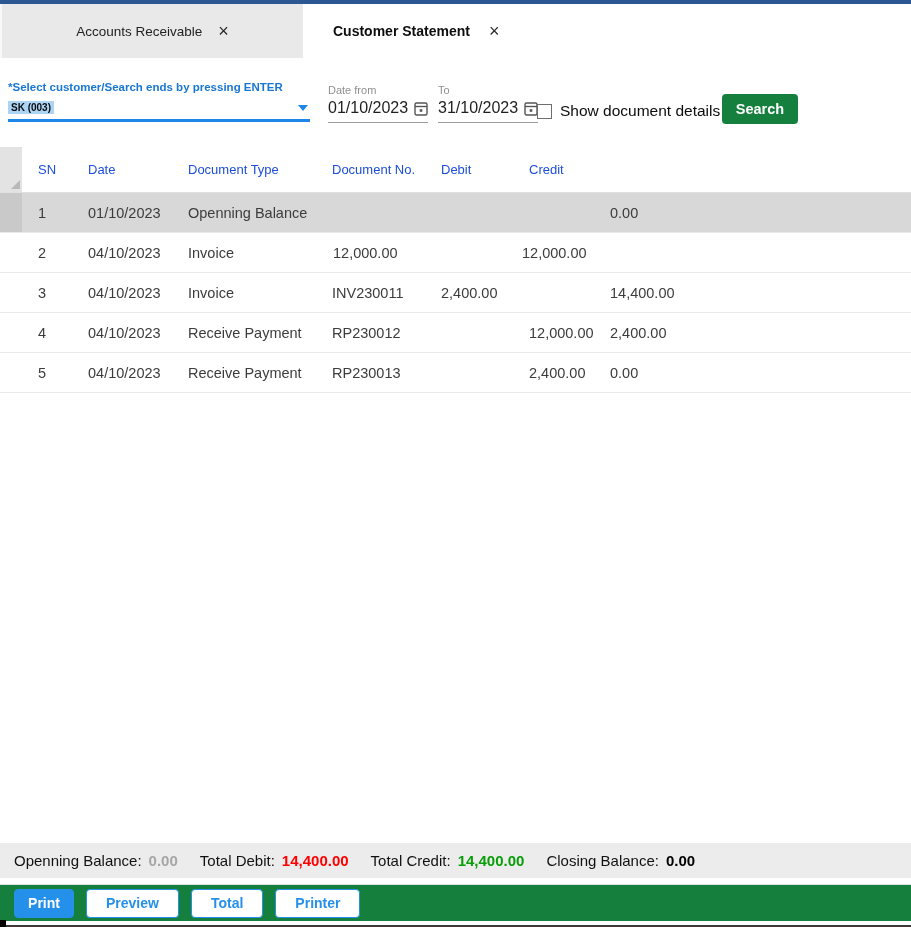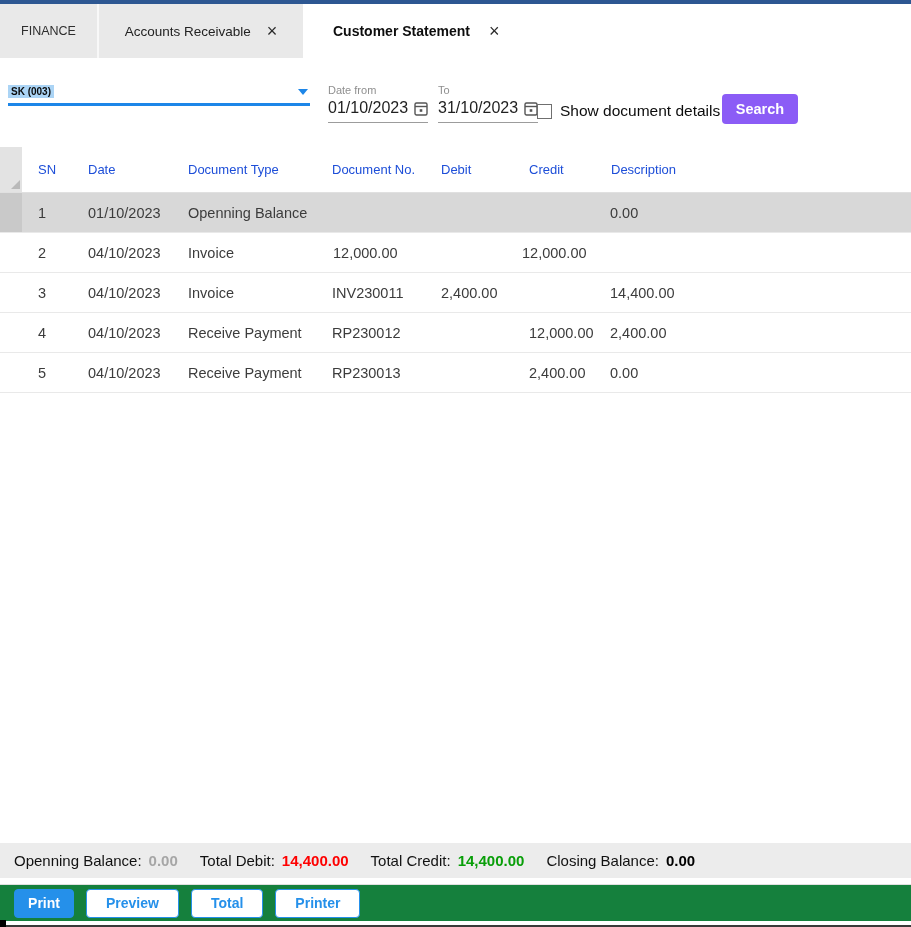--- a/index.html
+++ b/index.html
@@ -30,21 +30,21 @@
   .date-from{left:320px;} .date-to{left:430px;}
   .date-label{color:#8f8f8f;font-size:11px;margin-bottom:3px;}
   .date-value-row{display:flex;align-items:center;justify-content:space-between;}
   .date-value{font-size:16px;color:#1f1f1f;}
   .cal-icon{width:14px;height:15px;}
 
   .checkbox-row{position:absolute;left:537px;top:102px;display:flex;align-items:center;}
   .checkbox{width:15px;height:15px;border:1.5px solid #6f6f6f;background:#fff;box-sizing:border-box;}
   .checkbox-label{margin-left:8px;font-size:15.5px;color:#0c0c0c;}
 
-  .search-btn{position:absolute;left:722px;top:94px;width:76px;height:30px;background:#8b5cf6;color:#fff;
+  .search-btn{position:absolute;left:722px;top:94px;width:76px;height:30px;background:#15803d;color:#fff;
     font-weight:bold;font-size:14.5px;border:none;border-radius:4px;font-family:inherit;cursor:pointer;}
 
   
   .grid{position:absolute;left:0;top:147px;width:100%;}
   .grid-row{display:grid;grid-template-columns:22px 50px 98px 144px 108px 88px 88px 92px 1fr;}
   .grid-header{height:45px;border-bottom:1px solid #e0e0e0;}
   .grid-header .cell{display:flex;align-items:center;color:#1d4ed8;font-size:13px;}
   .grid-body .grid-row{height:39px;border-bottom:1px solid #e9e9e9;background:#fff;}
   .grid-body .grid-row.selected{background:#d8d8d8;}
   .grid-body .grid-row.selected .gutter{background:#c9c9c9;}
@@ -78,35 +78,33 @@
   .bottom-line{position:absolute;left:0;bottom:0;width:100%;height:2px;background:#3a3a3a;}
   .bottom-notch{position:absolute;left:0;bottom:0;width:6px;height:7px;background:#000;}
 </style>
 </head>
 <body>
 
 <div class="topbar"></div>
 
 <div class="tabbar">
   <div class="tab-group-gray">
-    <div class="tab tab-finance">
-      <span>FINANCE</span>
-    </div>
     <div class="tab tab-ar">
       <span>Accounts Receivable</span>
       <span class="tab-close">×</span>
     </div>
   </div>
   <div class="tab-active">
     <span class="tab-label">Customer Statement</span>
     <span class="tab-close">×</span>
   </div>
 </div>
 
 <div class="customer-combo">
+  <div class="customer-label">*Select customer/Search ends by pressing ENTER</div>
   <div class="customer-value-row">
     <span class="customer-value">SK (003)</span>
     <span class="combo-caret"></span>
   </div>
 </div>
 
 <div class="date-field date-from">
   <div class="date-label">Date from</div>
   <div class="date-value-row">
     <span class="date-value">01/10/2023</span>
@@ -141,21 +139,20 @@
   <div class="grid-row grid-header">
     <div class="cell gutter gutter-header">
       <span class="corner-triangle"></span>
     </div>
     <div class="cell c-sn">SN</div>
     <div class="cell c-date">Date</div>
     <div class="cell c-type">Document Type</div>
     <div class="cell c-doc_no">Document No.</div>
     <div class="cell c-debit">Debit</div>
     <div class="cell c-credit">Credit</div>
-    <div class="cell c-description">Description</div>
   </div>
   <div class="grid-body">
       <div class="grid-row selected">
         <div class="cell gutter"></div>
         <div class="cell c-sn">1</div>
         <div class="cell c-date">01/10/2023</div>
         <div class="cell c-type">Openning Balance</div>
         <div class="cell c-doc_no"></div>
         <div class="cell c-debit"></div>
         <div class="cell c-credit"></div>

